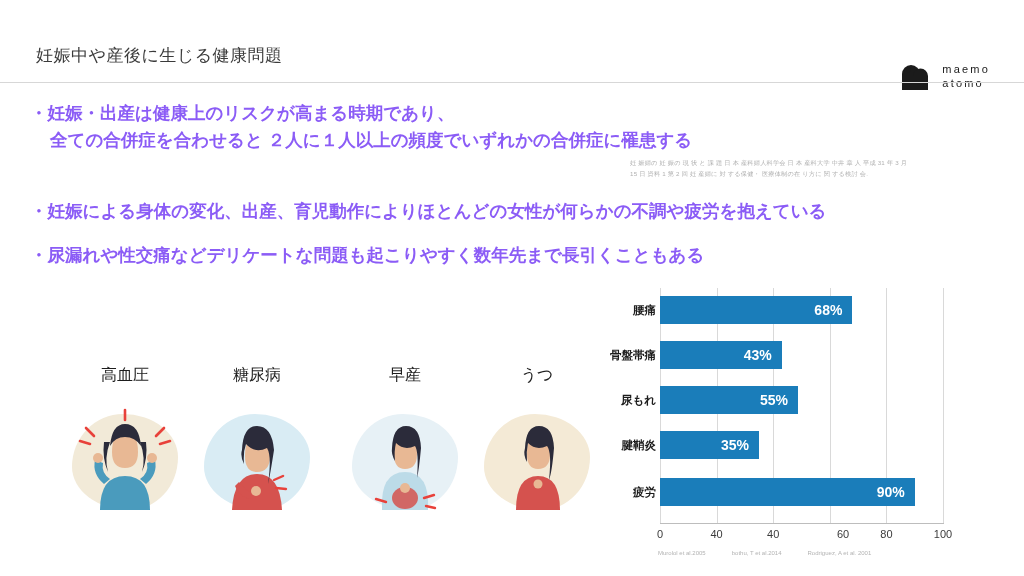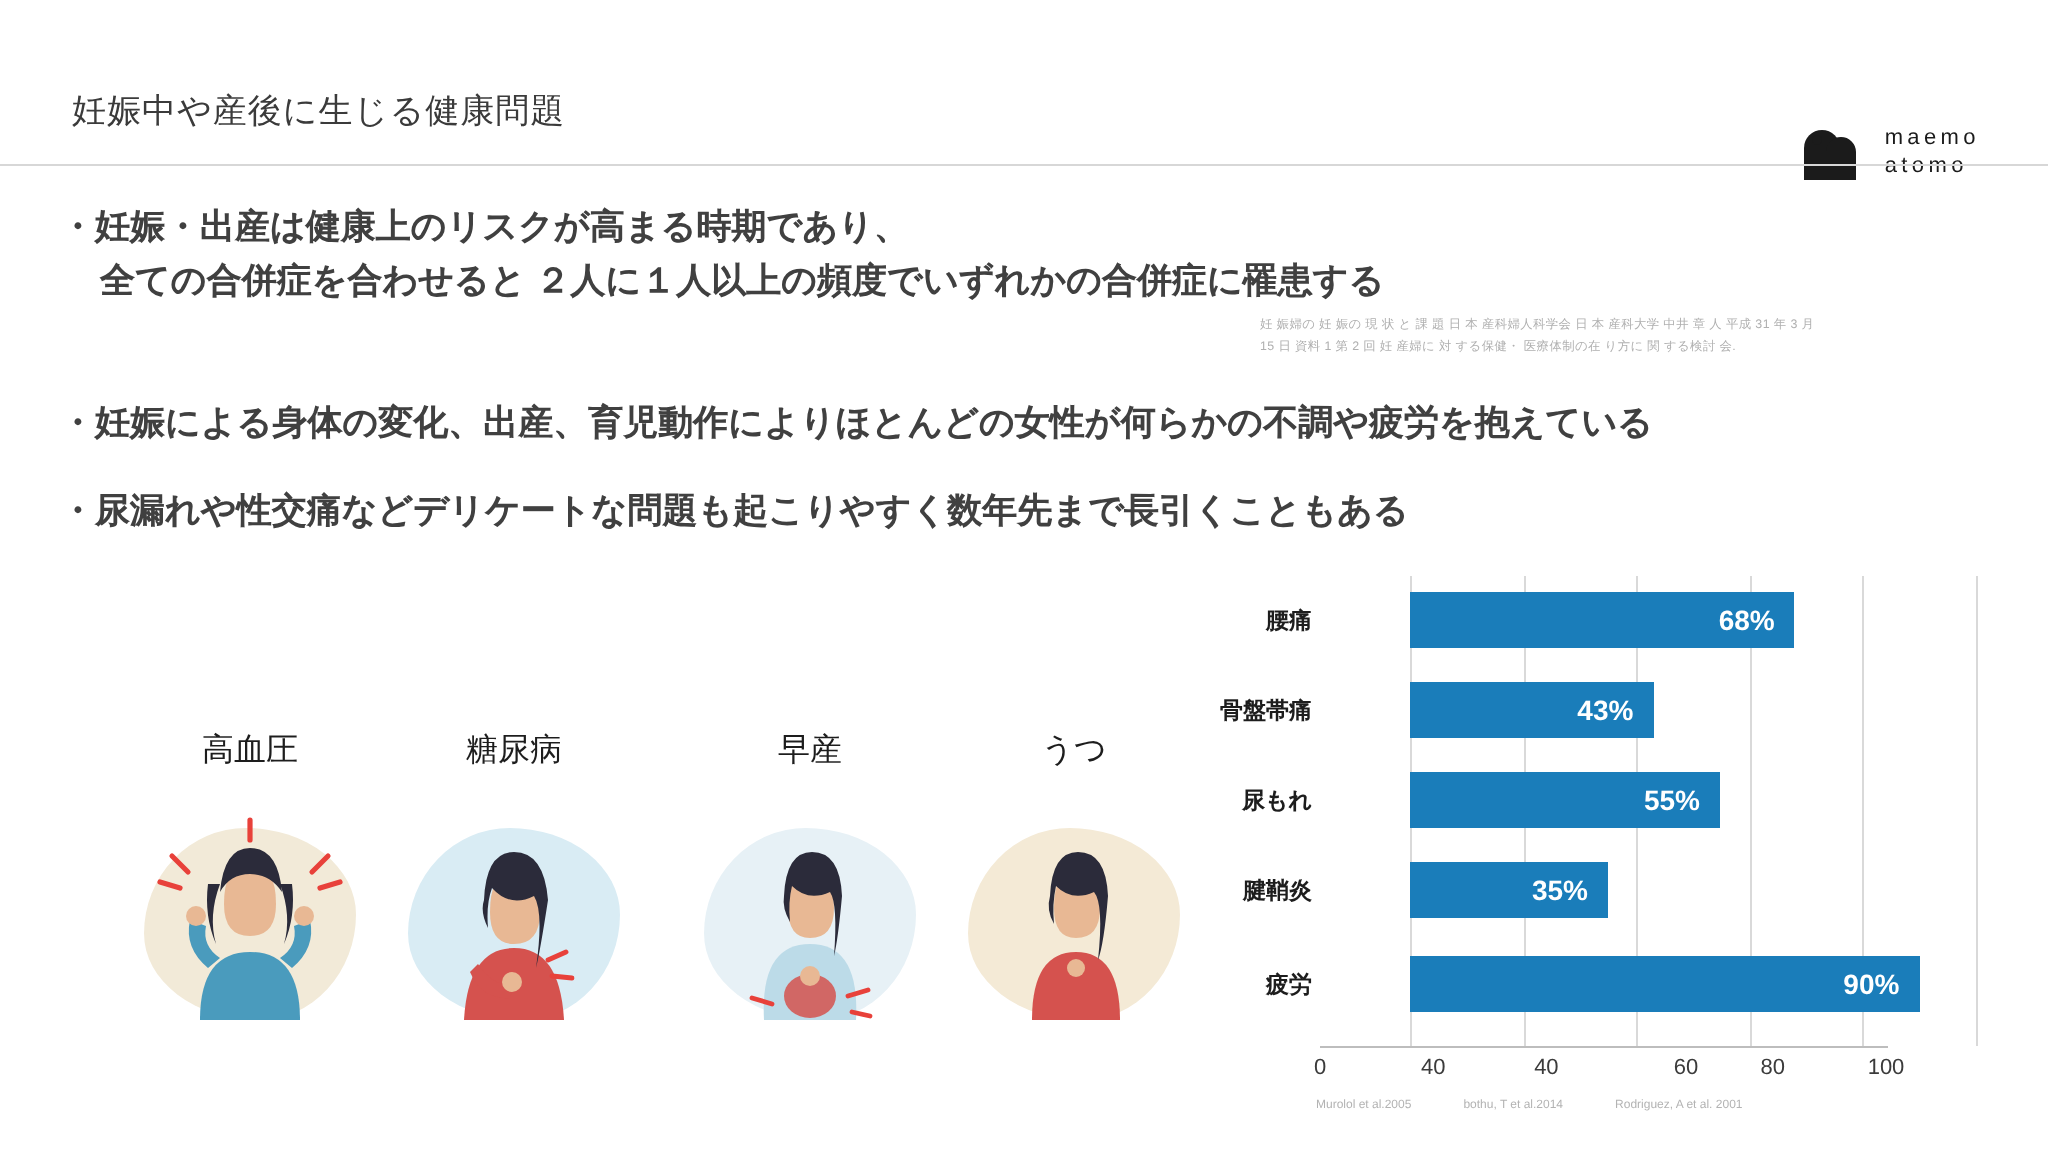--- a/index.html
+++ b/index.html
@@ -31,21 +31,21 @@
   .logo-mark { width: 34px; height: 30px; position: relative; }
   .logo-text { display: flex; flex-direction: column; line-height: 1.25; }
   .logo-text span {
     font-size: 11px; color: #1b1b1b; letter-spacing: 2.2px;
   }
 
   
   .bullets { position: absolute; left: 30px; top: 100px; width: 960px; }
   .bullet-row { position: relative; }
   .b-line {
-    font-size: 17.5px; font-weight: bold; color: #404040;
+    font-size: 17.5px; font-weight: bold; color: #8b5cf6;
     line-height: 1.55; white-space: nowrap;
   }
   .b-indent { padding-left: 20px; }
   .bullet-1 { position: absolute; left: 0; top: 0; }
   .bullet-2 { position: absolute; left: 0; top: 98px; }
   .bullet-3 { position: absolute; left: 0; top: 142px; }
 
   .citation-block {
     position: absolute; left: 600px; top: 58px;
     width: 312px;
@@ -71,21 +71,21 @@
   .i3 { left: 300px; }  
   .i4 { left: 432px; }  
 
   svg.fig { position: absolute; left: 0; top: 0; }
 
   
   .chart {
     position: absolute; left: 600px; top: 288px; width: 400px; height: 270px;
   }
   .chart-plot {
-    position: absolute; left: 60px; top: 0; width: 283px; height: 235px; margin-left: 45px;
+    position: absolute; left: 60px; top: 0; width: 283px; height: 235px;
   }
   .gridline {
     position: absolute; top: 0; width: 1px; height: 235px; background: #d9d9d9;
   }
   .axis-line {
     position: absolute; left: 60px; top: 235px; width: 284px; height: 1px;
     background: #bdbdbd;
   }
   .bar-row {
     position: absolute; left: 0; height: 28px;
@@ -251,21 +251,21 @@
         </div>
       </div>
 
       <div class="bar-row" style="top:53px">
         <div class="bar" style="width:121.7px">
           <span class="bar-value">43%</span>
         </div>
       </div>
 
       <div class="bar-row" style="top:98px">
-        <div class="bar" style="width:155px">
+        <div class="bar" style="width:138px">
           <span class="bar-value">55%</span>
         </div>
       </div>
 
       <div class="bar-row" style="top:143px">
         <div class="bar" style="width:99px">
           <span class="bar-value">35%</span>
         </div>
       </div>
 

